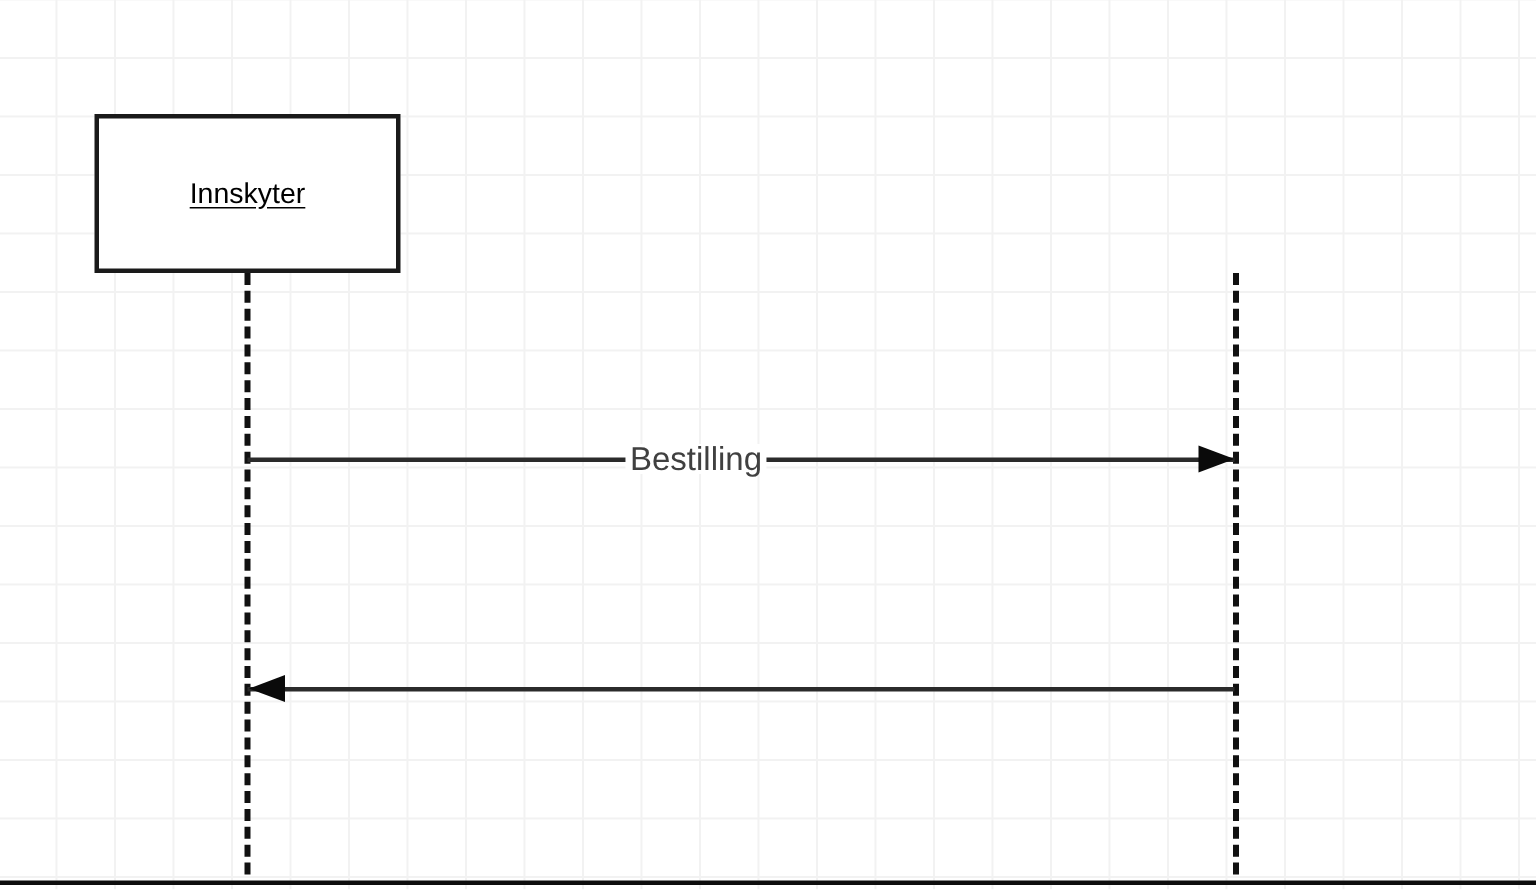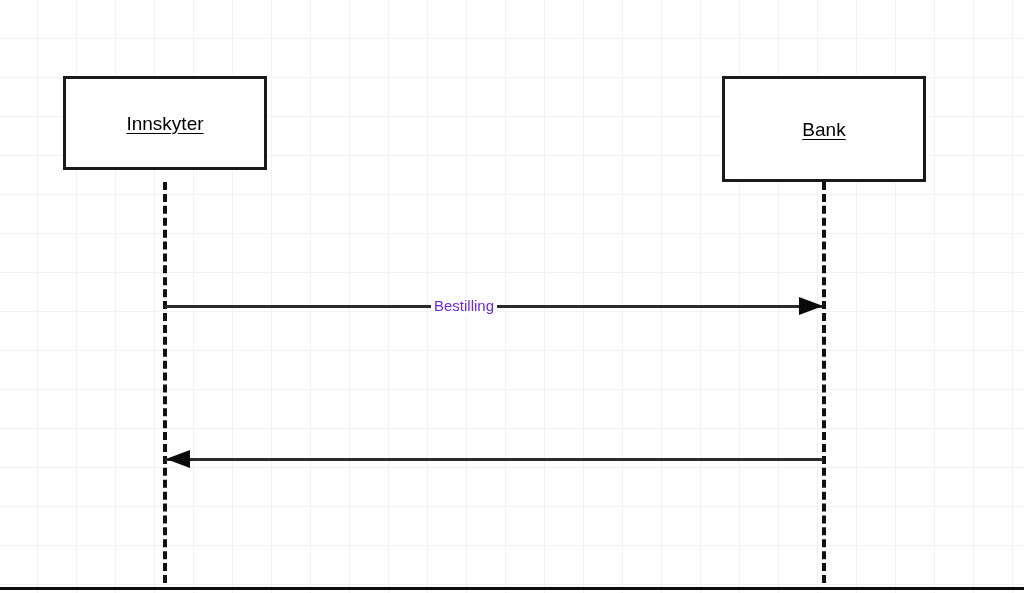--- a/index.html
+++ b/index.html
@@ -51,21 +51,21 @@
     color: #000000;
     text-decoration: underline;
     text-underline-offset: 3px;
     white-space: nowrap;
   }
 
   #participant-innskyter {
     left: 63px;
     top: 76px;
     width: 204px;
-    height: 94px;
+    height: 106px;
   }
   #participant-bank {
     left: 722px;
     top: 76px;
     width: 204px;
     height: 106px;
   }
 
   
   .lifeline {
@@ -88,23 +88,23 @@
   .message {
     position: absolute;
     height: 0;
     border-top: 3px solid #2b2b2b;
   }
   .message-label {
     position: absolute;
     transform: translate(-50%, -50%);
     background: #ffffff;
     padding: 0 3px;
-    font-size: 15px;
+    font-size: 22px;
     line-height: 20px;
-    color: #6d28d9;
+    color: #404040;
     white-space: nowrap;
   }
   .arrowhead {
     position: absolute;
     width: 0;
     height: 0;
   }
   .arrowhead.right {
     border-top: 9px solid transparent;
     border-bottom: 9px solid transparent;
@@ -146,23 +146,20 @@
 </style>
 </head>
 <body>
 
 <div class="canvas">
 
   <div class="participant" id="participant-innskyter">
     <span class="participant-label">Innskyter</span>
   </div>
 
-  <div class="participant" id="participant-bank">
-    <span class="participant-label">Bank</span>
-  </div>
 
   <div class="lifeline" id="lifeline-innskyter"></div>
   <div class="lifeline" id="lifeline-bank"></div>
 
   <div class="message" id="message-line-bestilling"></div>
   <div class="arrowhead right" id="message-arrow-bestilling"></div>
   <span class="message-label" id="message-label-bestilling">Bestilling</span>
 
   <div class="message" id="message-line-avvist"></div>
   <div class="arrowhead left" id="message-arrow-avvist"></div>

